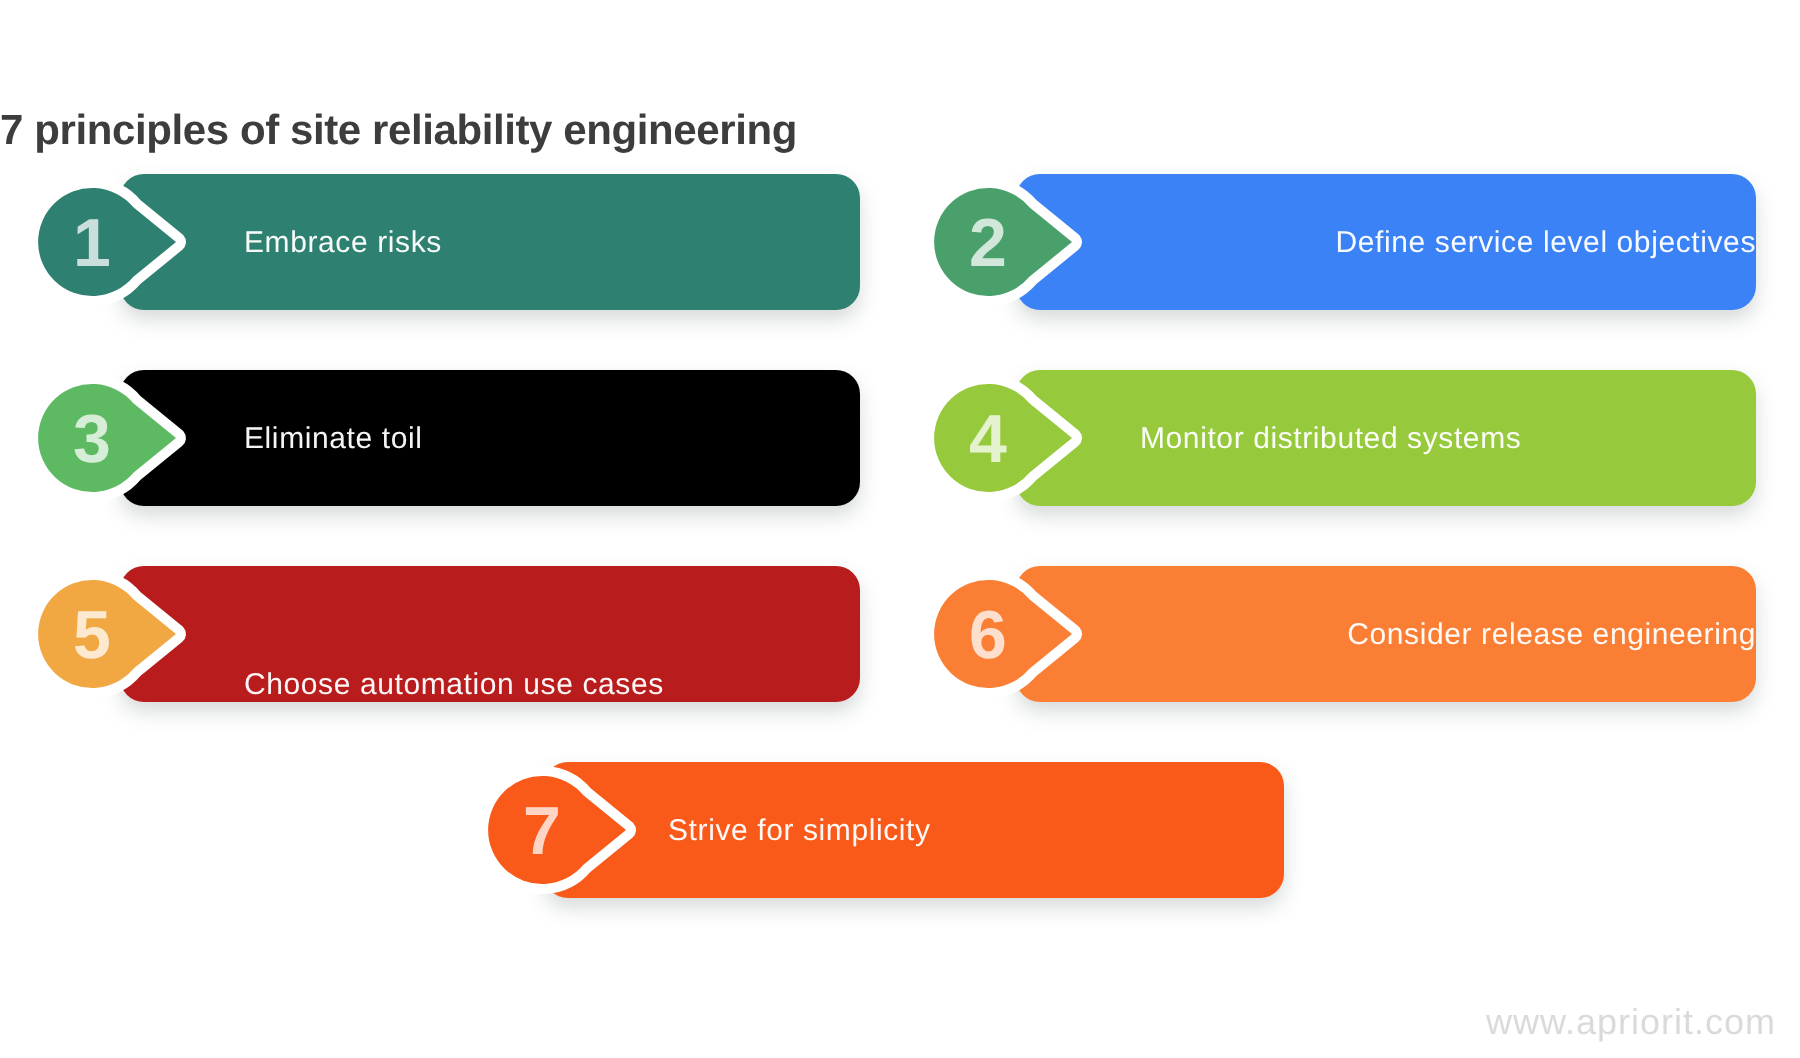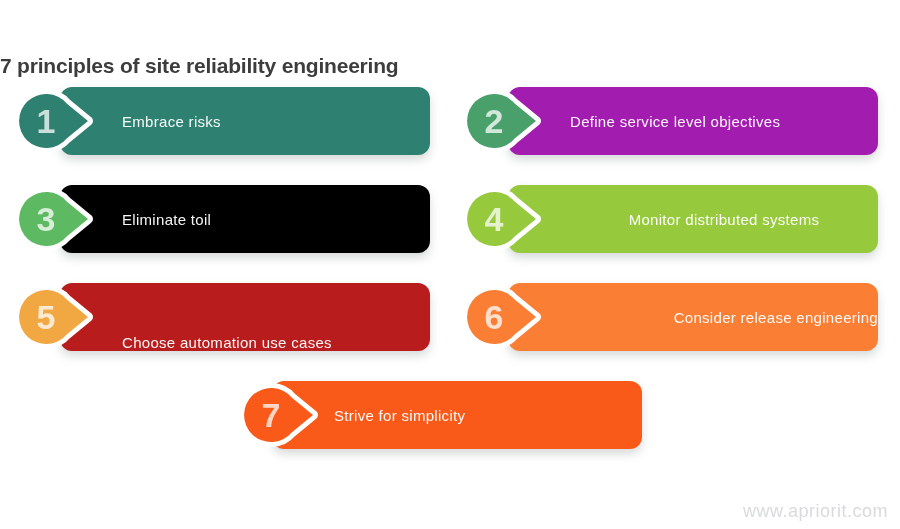--- a/index.html
+++ b/index.html
@@ -80,41 +80,41 @@
     <div class="card" style="left: 60px; top: 87px; background-color: rgb(46, 128, 113);">
       <span class="label">Embrace risks</span>
     </div>
     <svg class="pin" style="left:16px; top:89px;" viewBox="0 0 80 64">
       <path class="pin-shape" d="M 72 32 L 50.7 14.6 A 27 27 0 1 0 50.7 49.4 Z" fill="#2e8071"></path>
       <text class="pin-number" x="30" y="44">1</text>
     </svg>
   </div>
 
   <div>
-    <div class="card" style="left: 508px; top: 87px; background-color: #a21caf;">
+    <div class="card" style="left: 508px; top: 87px; background-color: #3b82f6; justify-content: flex-end;">
       <span class="label">Define service level objectives</span>
     </div>
     <svg class="pin" style="left:464px; top:89px;" viewBox="0 0 80 64">
       <path class="pin-shape" d="M 72 32 L 50.7 14.6 A 27 27 0 1 0 50.7 49.4 Z" fill="#4aa06b"></path>
       <text class="pin-number" x="30" y="44">2</text>
     </svg>
   </div>
 
   <div>
     <div class="card" style="left: 60px; top: 185px; background-color: #000000;">
       <span class="label">Eliminate toil</span>
     </div>
     <svg class="pin" style="left:16px; top:187px;" viewBox="0 0 80 64">
       <path class="pin-shape" d="M 72 32 L 50.7 14.6 A 27 27 0 1 0 50.7 49.4 Z" fill="#5eb963"></path>
       <text class="pin-number" x="30" y="44">3</text>
     </svg>
   </div>
 
   <div>
-    <div class="card" style="left: 508px; top: 185px; background-color: rgb(151, 201, 60); justify-content: center;">
+    <div class="card" style="left: 508px; top: 185px; background-color: rgb(151, 201, 60);">
       <span class="label">Monitor distributed systems</span>
     </div>
     <svg class="pin" style="left:464px; top:187px;" viewBox="0 0 80 64">
       <path class="pin-shape" d="M 72 32 L 50.7 14.6 A 27 27 0 1 0 50.7 49.4 Z" fill="#97c93c"></path>
       <text class="pin-number" x="30" y="44">4</text>
     </svg>
   </div>
 
   <div>
     <div class="card" style="left: 60px; top: 283px; background-color: #b91c1c; align-items: flex-end;">

